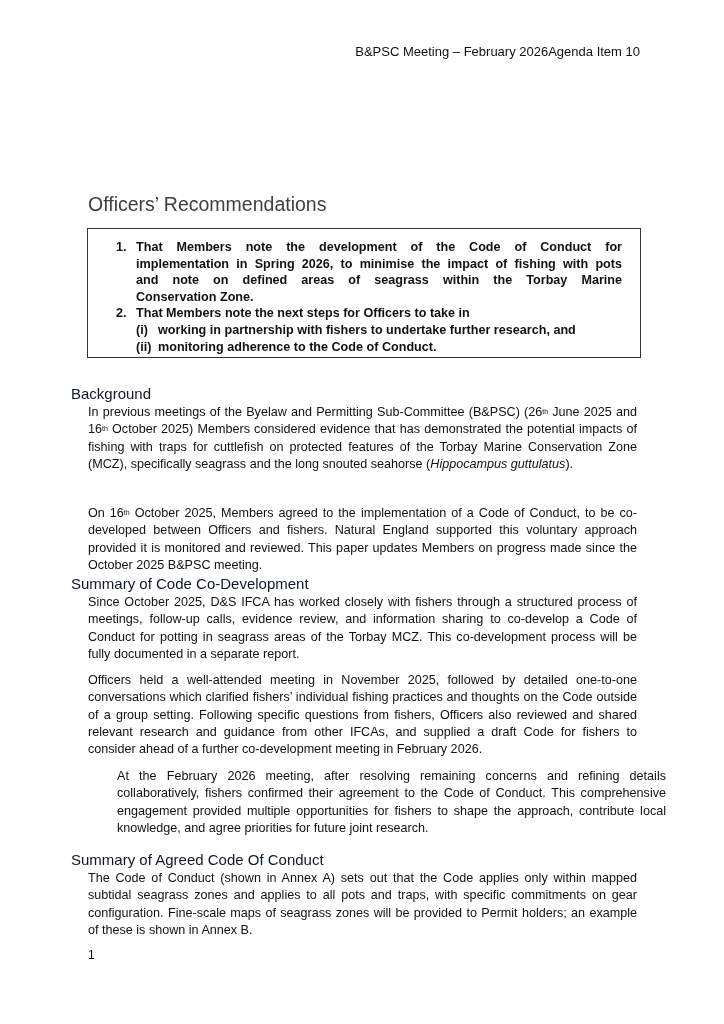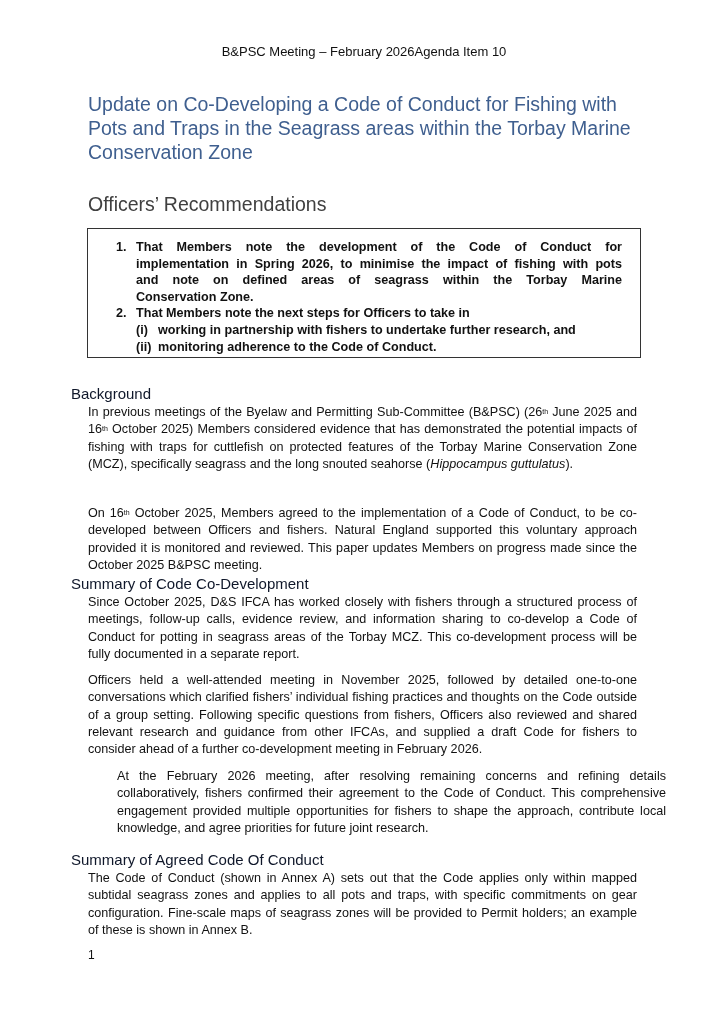--- a/index.html
+++ b/index.html
@@ -1,20 +1,20 @@
 <!DOCTYPE html>
 <html><head>
   <meta charset="utf-8">
   <style>
     html, body { margin: 0; padding: 0; background: #ffffff; }
     body { width: 724px; height: 1024px; position: relative; overflow: hidden;
       font-family: "Liberation Sans", sans-serif; color: #111; }
     .page { position: absolute; left: 0; top: 0; width: 724px; height: 1024px; }
     .header { position: absolute; left: 88px; right: 84px; top: 44px; font-size: 13px;
-      display: flex; justify-content: center; color: #111; }
+      display: flex; justify-content: flex-end; color: #111; }
     .title { position: absolute; left: 88px; width: 560px; top: 92px; font-size: 19.5px;
       line-height: 24px; color: #3f5f8f; }
     .h1 { position: absolute; left: 88px; top: 193px; font-size: 19.5px; color: #404040; }
     .recbox { position: absolute; left: 87px; top: 228px; width: 554px; height: 130px;
       border: 1.3px solid #333; box-sizing: border-box; }
     .rec { position: absolute; font-weight: bold; font-size: 12.6px; line-height: 16.5px; }
     .rec-num { position: absolute; left: 28px; }
     .rec-text { position: absolute; left: 48px; width: 486px; text-align: justify; text-align-last: justify; }
     .rec-text.last { text-align-last: left; }
     .sub { position: absolute; left: 48px; font-weight: bold; font-size: 12.6px; line-height: 16.5px; }
@@ -28,21 +28,20 @@
 </head>
 <body>
 
 <div class="page">
 
   <div class="header">
     <span>B&amp;PSC Meeting – February 2026</span>
     <span>Agenda Item 10</span>
   </div>
 
-  <div class="title">Update on Co-Developing a Code of Conduct for Fishing with Pots and Traps in the Seagrass areas within the Torbay Marine Conservation Zone</div>
 
   <div class="h1">Officers’ Recommendations</div>
 
   <div class="recbox">
     <div class="rec" style="top:10px; left:0; width:100%;">
       <span class="rec-num">1.</span>
       <div class="rec-text" style="top:0;">That Members note the development of the Code of Conduct for</div>
       <div class="rec-text" style="top:16.5px;">implementation in Spring 2026, to minimise the impact of fishing with pots</div>
       <div class="rec-text" style="top:33px;">and note on defined areas of seagrass within the Torbay Marine</div>
       <div class="rec-text last" style="top:49.5px;">Conservation Zone.</div>

